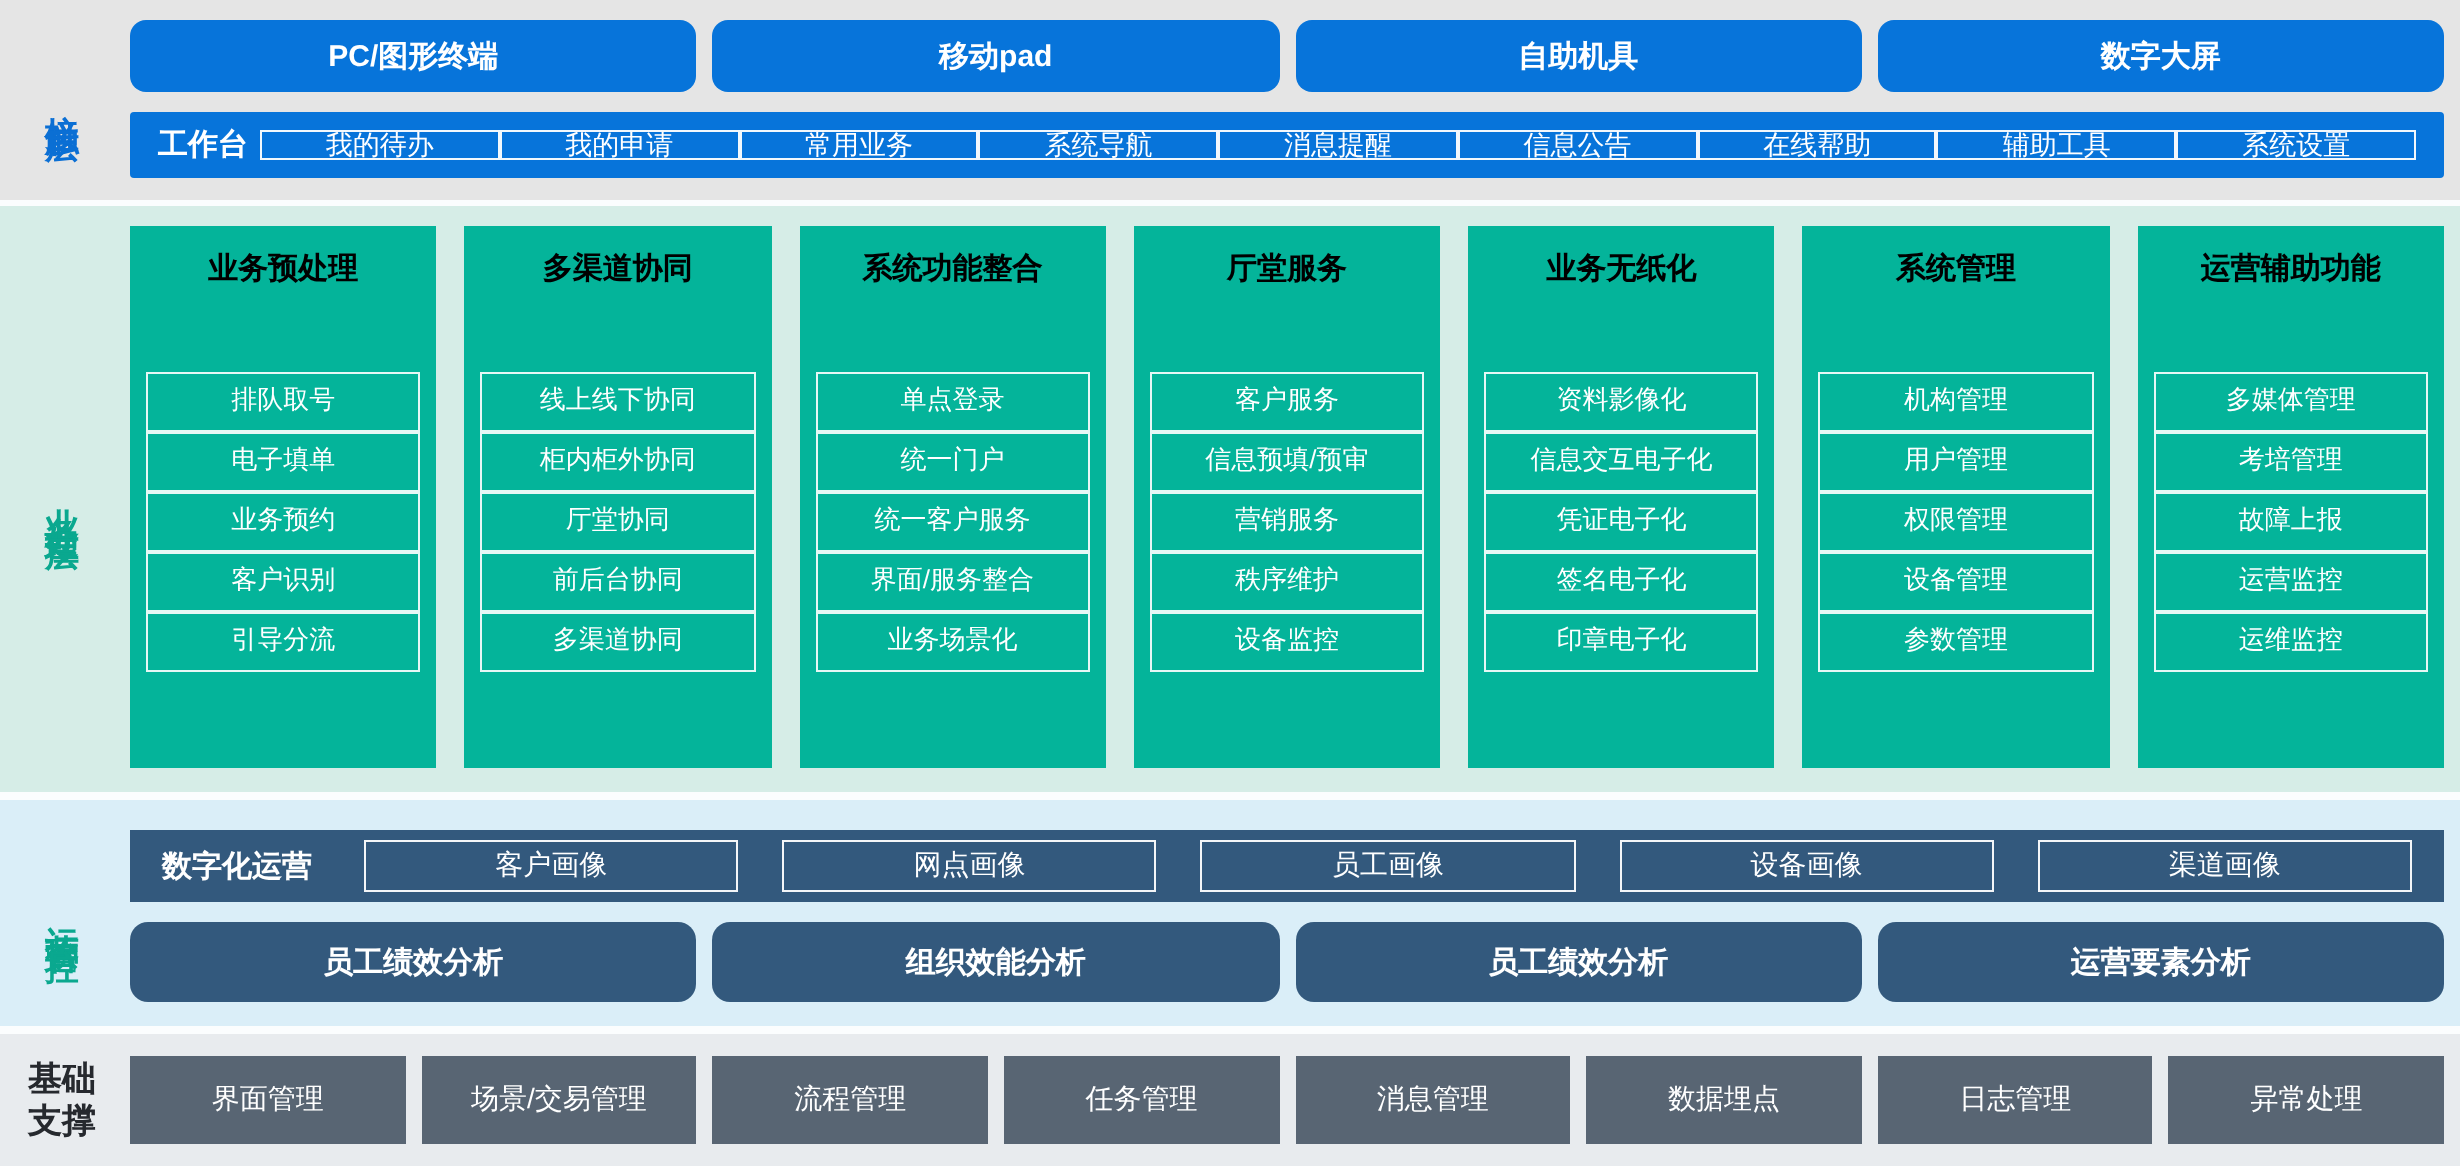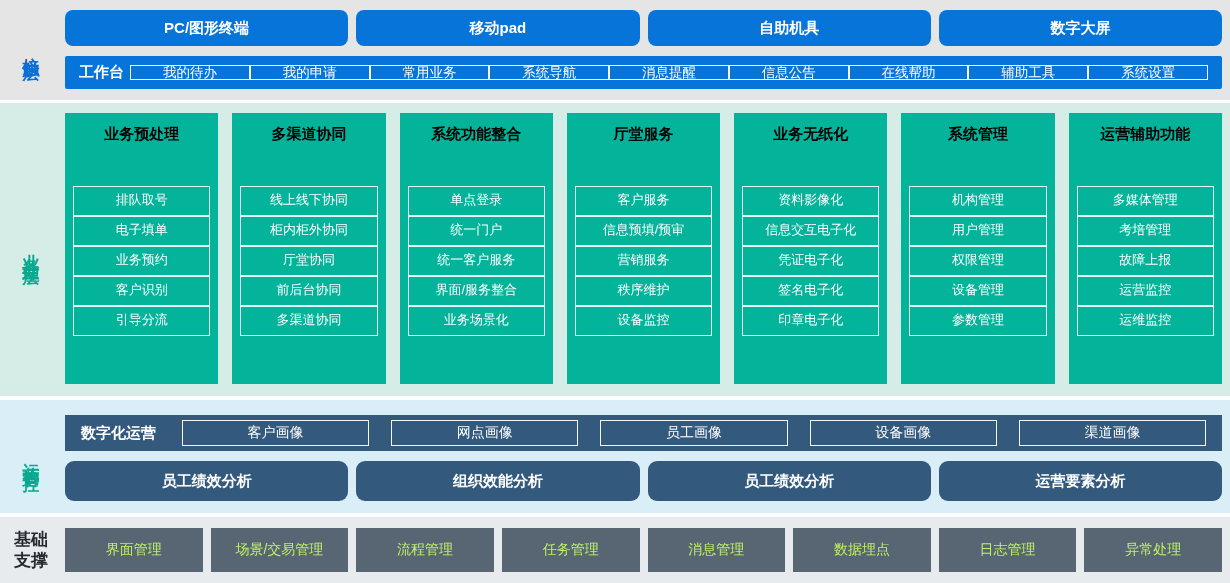--- a/index.html
+++ b/index.html
@@ -85,21 +85,21 @@
   .layer-base { height: 66px; background: #e8ebee; margin-top: 4px; padding-top: 11px; }
   .base-label {
     position: absolute; left: 0; top: 0; bottom: 0; width: 62px;
     display: flex; align-items: center; justify-content: center;
     color: #26292e; font-weight: bold; font-size: 17px; line-height: 1.25;
     text-align: center; white-space: pre-line;
   }
   .base-row { display: flex; gap: 8px; }
   .base-item {
     flex: 1; height: 44px; background: #586573;
-    color: #bef264; font-size: 14px;
+    color: #ffffff; font-size: 14px;
     display: flex; align-items: center; justify-content: center; white-space: nowrap;
   }
 </style>
 </head>
 <body>
 
 <div class="section layer-contact">
   <div class="v-label">接触层</div>
   <div class="channels">
     <div class="channel-btn">PC/图形终端</div>

